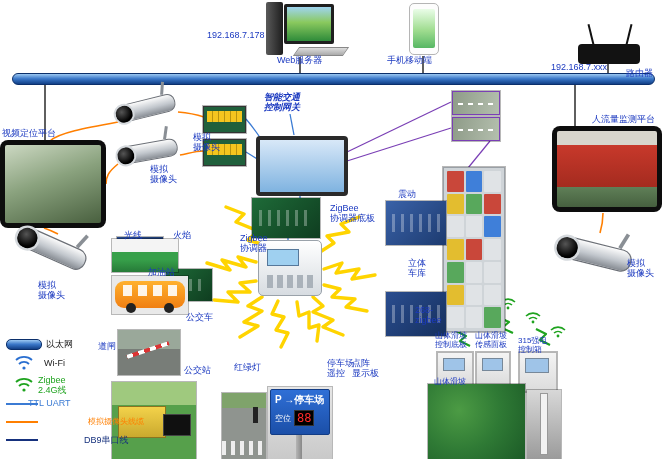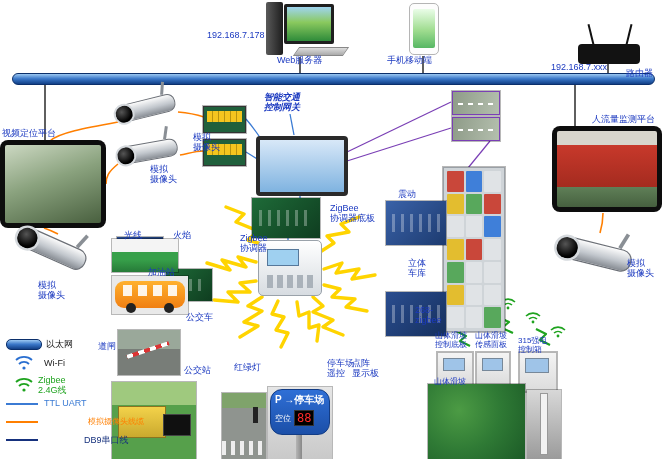--- a/index.html
+++ b/index.html
@@ -89,21 +89,21 @@
   .bs-scr{position:absolute;right:5px;top:32px;width:26px;height:20px;background:#101010;border:1px solid #444;}
   .tl-ph{background:linear-gradient(180deg,#7fa36b 0 22%,#8f948f 22% 100%);}
   .tl-cross{position:absolute;left:0;bottom:4px;width:100%;height:14px;
     background:repeating-linear-gradient(90deg,#eee 0 4px,transparent 4px 9px);}
   .tl-pole{position:absolute;right:8px;top:14px;width:5px;height:16px;background:#222;}
   .road-ph{background:linear-gradient(100deg,#8e9b88,#b4bfae);border:1px solid #7a3fb5;}
   .road-ph::after{content:"";position:absolute;left:10%;top:48%;width:80%;height:2px;
     background:repeating-linear-gradient(90deg,#fff 0 5px,transparent 5px 10px);}
   
   .park-ph{left:268px;top:387px;width:64px;height:72px;background:linear-gradient(#e6e6e6,#c9c9c9);}
-  .psign{position:absolute;left:2px;top:2px;width:58px;height:44px;border-radius:12px;
+  .psign{position:absolute;left:2px;top:2px;width:58px;height:44px;border-radius:2px;
     background:linear-gradient(#2f6fd6,#1b4fa8);border:1px solid #123c85;color:#fff;}
   .psign-row1{font-size:10px;font-weight:bold;padding:3px 0 0 4px;white-space:nowrap;}
   .psign-row2{display:flex;align-items:center;gap:3px;padding:3px 0 0 4px;font-size:8px;}
   .led{display:inline-block;background:#000;color:#ff2a2a;font-family:"DejaVu Sans Mono",monospace;
     font-size:12px;line-height:14px;padding:0 2px;border:1px solid #333;}
   .ppole{position:absolute;left:28px;top:48px;width:6px;height:24px;background:linear-gradient(90deg,#b5b5b5,#888);}
   
   .ledsign{left:337px;top:389px;width:96px;height:54px;background:#0a0a12;border:2px solid #2a2a3a;
     display:flex;align-items:center;justify-content:center;}
   .ledsign span{color:#3fa9ff;font-size:17px;font-weight:bold;letter-spacing:3px;
@@ -413,21 +413,21 @@
     <g stroke="#1fa31f" stroke-width="1.8" fill="none">
       <path d="M7,10 A7,7 0 0 1 17,10"></path>
         <path d="M4,6 A12,12 0 0 1 20,6"></path>
       <circle cx="12" cy="14" r="1.6" fill="#1fa31f" stroke="none"></circle>
     </g>
   </svg>
   <div class="lbl green" style="left:38px;top:375px;">Zigbee
 2.4G线</div>
 
   <div class="leg-line" style="left:6px;top:403px;background:#3b7bd4;"></div>
-  <div class="lbl ttlblue" style="left:44px;top:398px;">TTL UART</div>
+  <div class="lbl ttlblue" style="left:28px;top:398px;">TTL UART</div>
 
   <div class="leg-line" style="left:6px;top:421px;background:#ff7f00;"></div>
   <div class="lbl orange sm" style="left:40px;top:417px;margin-left:48px;">模拟摄像头线缆</div>
 
   <div class="leg-line" style="left:6px;top:439px;background:#16317d;"></div>
   <div class="lbl navy" style="left:40px;top:435px;">DB9串口线</div>
 
 </div>
 
 </body></html>

